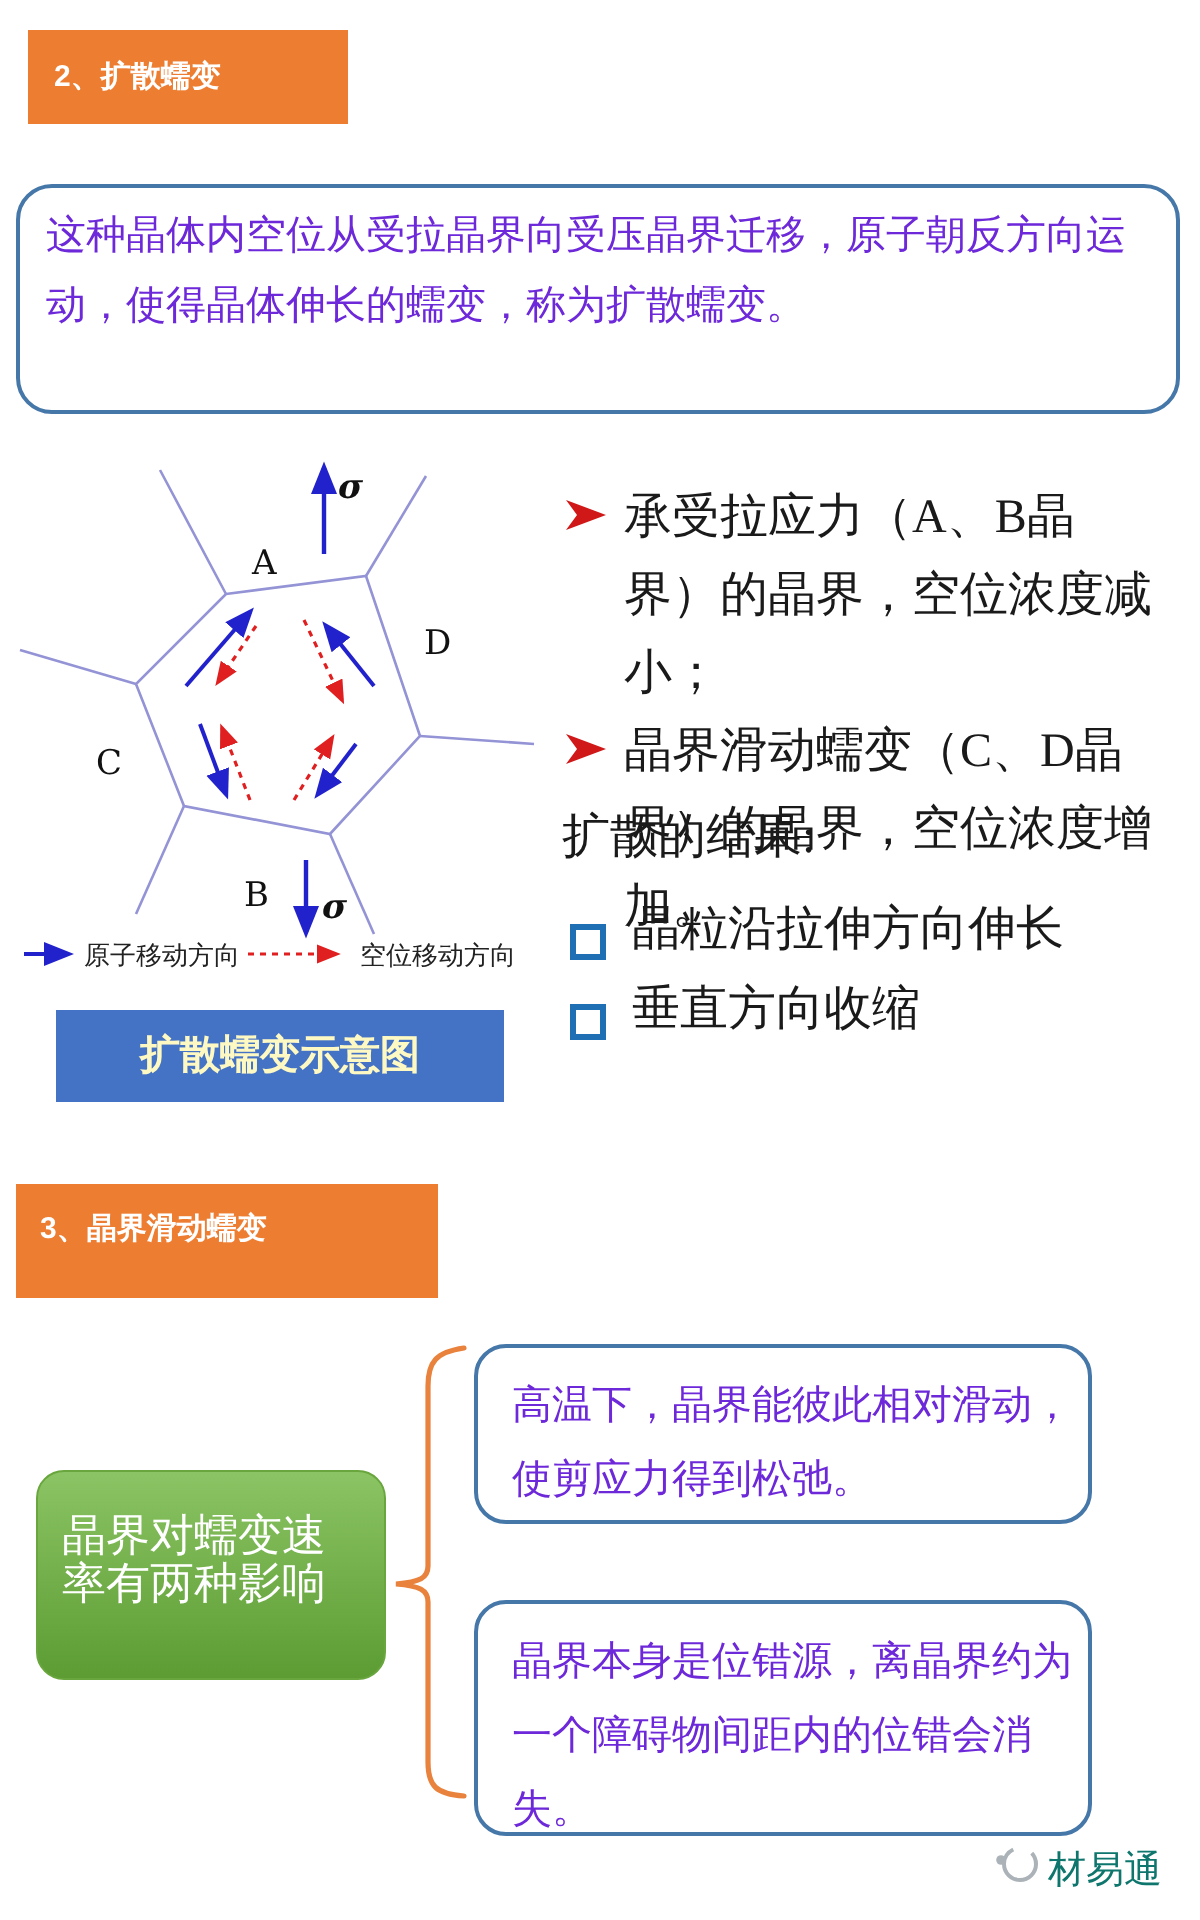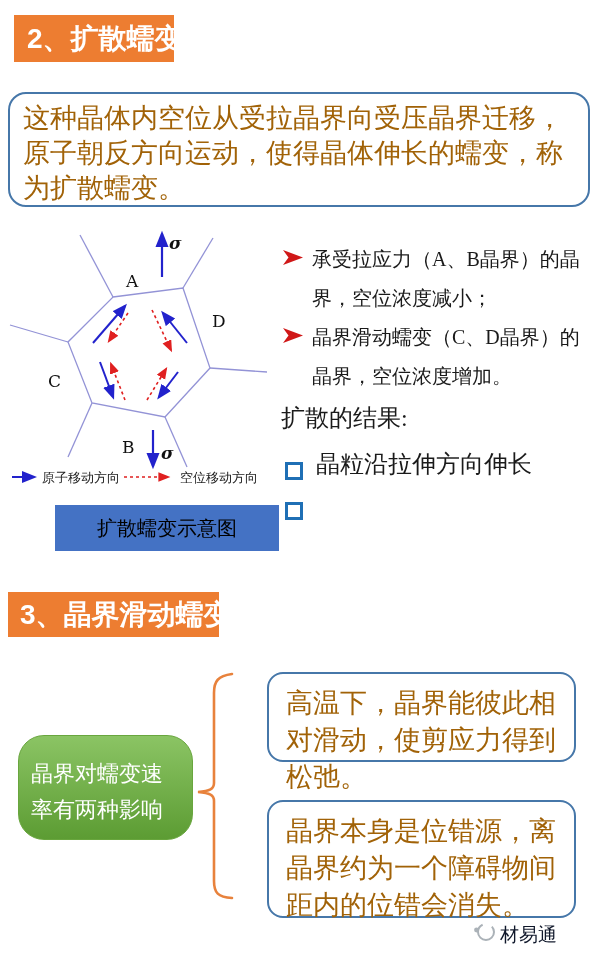--- a/index.html
+++ b/index.html
@@ -2,61 +2,61 @@
 <html><head>
 <meta charset="utf-8">
 <style>
   html,body { margin:0; padding:0; background:#fff; }
   .page {
     position:relative; width:600px; height:960px; background:#ffffff;
     font-family:"Liberation Sans", sans-serif; color:#1a1a1a; overflow:hidden;
   }
   .banner {
     position:absolute; background:#ED7D31; color:#ffffff;
-    font-weight:bold; font-size:28px; white-space:nowrap;
+    font-weight:bold; font-size:15px; white-space:nowrap;
   }
   .banner-2x { left:14px; top:15px; width:160px; height:47px; line-height:47px; padding-left:13px; box-sizing:border-box; }
-  .banner-3x { left:8px;  top:592px; width:211px; height:45px; line-height:45px; padding-left:12px; box-sizing:border-box; }
+  .banner-3x { left:8px;  top:592px; width:211px; height:57px; line-height:45px; padding-left:12px; box-sizing:border-box; }
   .round-box {
     position:absolute; box-sizing:border-box;
     border:2px solid #4677A9; border-radius:18px;
-    font-family:"Liberation Serif", serif; font-size:27px; color:#a16207;
+    font-family:"Liberation Serif", serif; font-size:20px; color:#6d28d9;
   }
   .intro-box { left:8px; top:92px; width:582px; height:115px; padding:7px 13px 0 13px; line-height:35px; }
   .diagram-svg { position:absolute; left:0; top:220px; }
   .caption-box {
     position:absolute; left:28px; top:505px; width:224px; height:46px;
-    background:#4472C4; color:#000000; font-weight:normal; font-size:20px;
-    text-align:center; line-height:46px;margin-left:27px;
+    background:#4472C4; color:#fef9c3; font-weight:bold; font-size:20px;
+    text-align:center; line-height:46px;
   }
   .points { position:absolute; left:283px; top:240px; width:302px; }
   .point-item { display:flex; }
   .point-icon { flex:0 0 29px; padding-top:9px; }
-  .point-text { font-family:"Liberation Serif", serif; font-size:20px; line-height:39px; }
+  .point-text { font-family:"Liberation Serif", serif; font-size:24px; line-height:39px; }
   .result-title { position:absolute; left:281px; top:402px; font-family:"Liberation Serif", serif; font-size:24px;text-align:center; }
   .result-list { position:absolute; left:285px; top:440px; width:302px; }
   .result-item { display:flex; align-items:flex-end; height:40px; }
   .square-bullet {
     flex:0 0 12px; width:12px; height:12px;
     border:3px solid #1F6FB5; margin-right:13px; background:#fff;
   }
   .result-text { font-family:"Liberation Serif", serif; font-size:24px; }
   .green-box {
     position:absolute; left:18px; top:735px; width:175px; height:105px; box-sizing:border-box;
-    border-radius:26px; background:linear-gradient(#8BC464,#5C9C33);
-    border:1px solid #69A63E; color:#ffffff; font-size:22px; line-height:36px;
+    border-radius:14px; background:linear-gradient(#8BC464,#5C9C33);
+    border:1px solid #69A63E; color:#ffffff; font-size:22px; line-height:24px;
     padding:20px 18px 0 12px;
   }
   .bracket-svg { position:absolute; left:190px; top:665px; }
-  .effect-box { position:absolute; left:237px; width:309px; line-height:37px;margin-left:30px; }
+  .effect-box { position:absolute; left:237px; width:309px; line-height:37px; }
   .effect-1 { top:672px; height:90px;  padding:11px 8px 0 17px; border-radius:16px; }
   .effect-2 { top:800px; height:118px; padding:11px 8px 0 17px; border-radius:16px; }
   .watermark {
-    position:absolute; left:473px; top:920px; display:flex; align-items:center;
-    color:#0f172a; font-size:19px; gap:3px;
+    position:absolute; left:497px; top:920px; display:flex; align-items:center;
+    color:#0f766e; font-size:19px; gap:3px;
   }
   svg text.grain-label { font-family:"DejaVu Serif", serif; font-size:17px; fill:#111; }
   svg text.sigma-label { font-family:"DejaVu Serif", serif; font-size:17px; font-weight:bold; font-style:italic; fill:#111; }
   svg text.legend-label { font-family:"Liberation Serif", serif; font-size:13px; fill:#222; }
 </style>
 </head>
 <body>
 
 <div class="page">
 
@@ -138,20 +138,21 @@
   </div>
 
   <div class="result-title">扩散的结果:</div>
   <div class="result-list">
     <div class="result-item">
       <span class="square-bullet"></span>
       <span class="result-text">晶粒沿拉伸方向伸长</span>
     </div>
     <div class="result-item">
       <span class="square-bullet"></span>
+      <span class="result-text">垂直方向收缩</span>
     </div>
   </div>
 
   <div class="banner banner-3x">3、晶界滑动蠕变</div>
 
   <div class="green-box">晶界对蠕变速率有两种影响</div>
 
   <svg class="bracket-svg" width="50" height="245" viewBox="0 0 50 245">
     <path d="M42,9 C28,11 24,16 24,28 L24,118 C24,124 20,126 8,127 C20,128 24,130 24,136 L24,216 C24,228 28,232 42,233" fill="none" stroke="#E8823C" stroke-width="2.6" stroke-linecap="round"></path>
   </svg>

